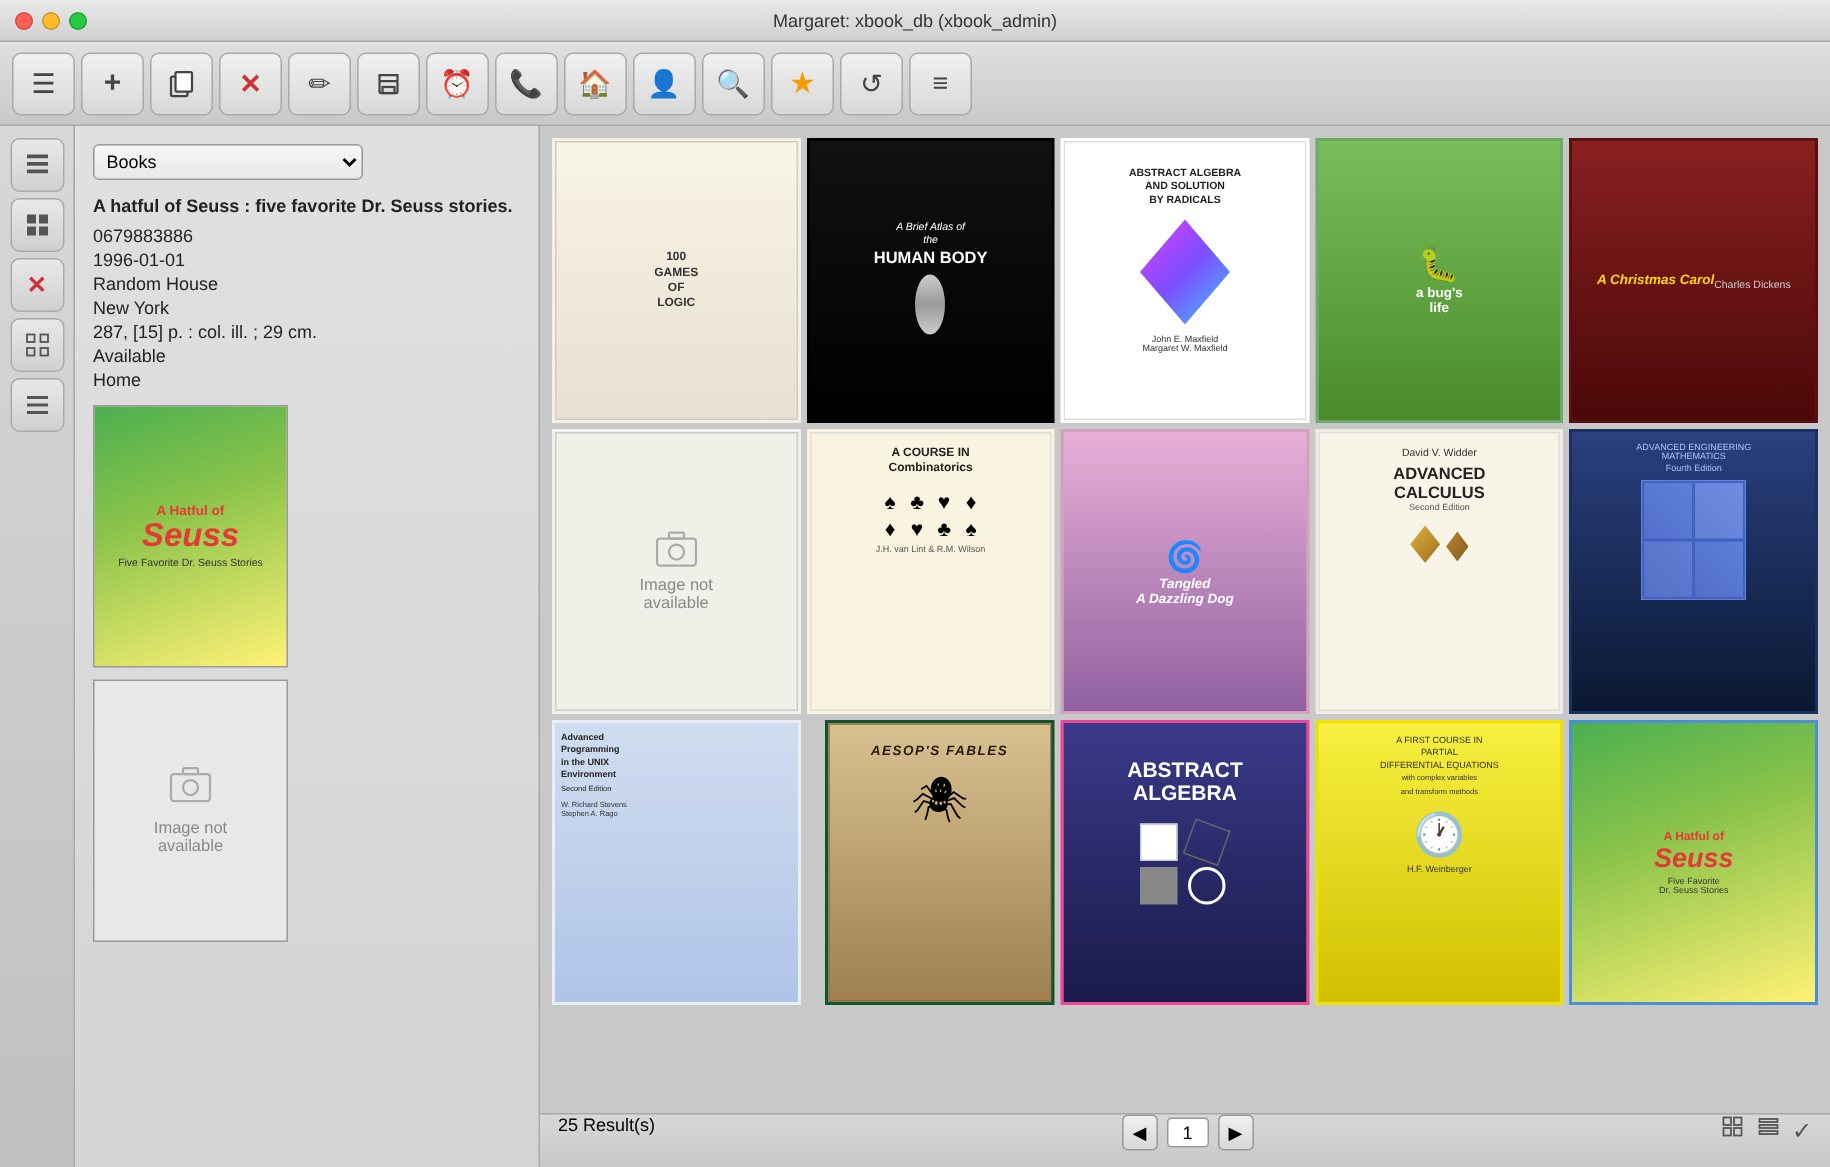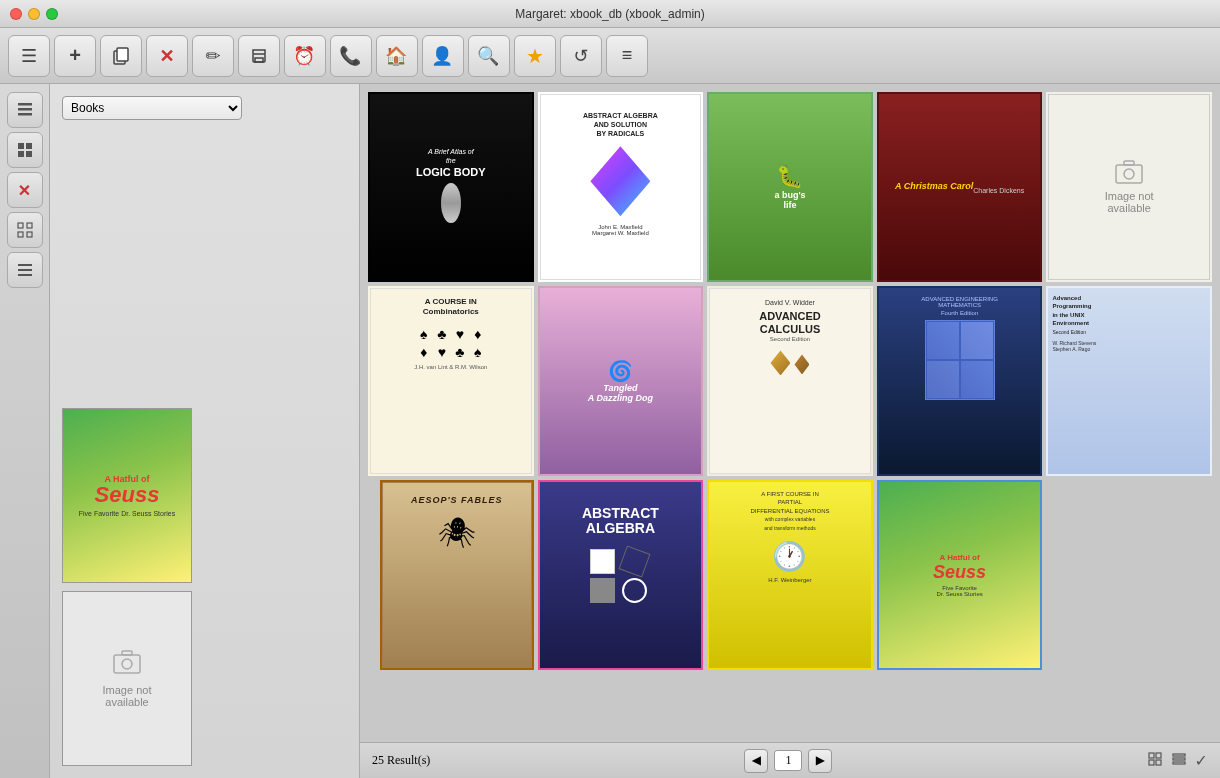--- a/index.html
+++ b/index.html
@@ -92,21 +92,20 @@
 
     
     .left-panel {
       width: 310px;
       background: linear-gradient(to bottom, #e0e0e0, #d4d4d4);
       border-right: 1px solid #aaa;
       display: flex;
       flex-direction: column;
       padding: 12px;
       gap: 10px;
-      justify-content: space-between;
     }
     .category-select {
       display: flex;
       align-items: center;
     }
     .category-select select {
       width: 180px;
       height: 24px;
       border: 1px solid #999;
       border-radius: 4px;
@@ -200,24 +199,23 @@
       text-align: center;
       gap: 6px;
     }
 
     
     .status-bar {
       height: 36px;
       background: linear-gradient(to bottom, #d8d8d8, #c8c8c8);
       border-top: 1px solid #aaa;
       display: flex;
-      align-items: center;
+      align-items: flex-start;
       padding: 0 12px;
       justify-content: space-between;
-      font-family: Liberation Serif, serif;
     }
     .pagination {
       display: flex;
       align-items: center;
       gap: 6px;
     }
     .page-btn {
       width: 24px; height: 24px;
       background: linear-gradient(to bottom, #f0f0f0, #d8d8d8);
       border: 1px solid #999;
@@ -334,20 +332,30 @@
     <div class="category-select">
       <select>
         <option>Books</option>
         <option>DVDs</option>
         <option>Journals</option>
         <option>Music CDs</option>
         <option>Video Games</option>
       </select>
     </div>
 
+    <div class="book-info">
+      <div class="book-title">A hatful of Seuss : five favorite Dr. Seuss stories.</div>
+      <div>0679883886</div>
+      <div>1996-01-01</div>
+      <div>Random House</div>
+      <div>New York</div>
+      <div>287, [15] p. : col. ill. ; 29 cm.</div>
+      <div>Available</div>
+      <div>Home</div>
+    </div>
 
     <div class="book-covers">
 
       <div class="book-cover-main" style="background: linear-gradient(160deg, #4caf50 0%, #8bc34a 40%, #fff176 100%);">
         <div style="width:100%;height:100%;display:flex;flex-direction:column;align-items:center;justify-content:center;padding:6px;">
           <div style="font-size:9px;font-weight:bold;color:#e53935;text-align:center;line-height:1.2;">A Hatful of</div>
           <div style="font-size:22px;font-weight:bold;color:#e53935;font-style:italic;text-align:center;line-height:1;">Seuss</div>
           <div style="font-size:7px;color:#333;text-align:center;margin-top:4px;">Five Favorite Dr. Seuss Stories</div>
         </div>
       </div>
@@ -362,24 +370,29 @@
         </div>
         <span>Image not<br>available</span>
       </div>
     </div>
   </div>
 
   <div class="right-panel">
 
     <div class="book-grid">
 
+      <div class="grid-cell" style="background:#f5f0e0;">
+        <div style="width:100%;height:100%;background:linear-gradient(to bottom,#f8f4e8,#e8e0d0);display:flex;flex-direction:column;align-items:center;justify-content:center;padding:6px;border:1px solid #ccc;">
+          <div style="font-size:8px;color:#333;font-weight:bold;text-align:center;line-height:1.3;">100<br>GAMES<br>OF<br>LOGIC</div>
+        </div>
+      </div>
       <div class="grid-cell" style="background:#000;">
         <div style="width:100%;height:100%;background:linear-gradient(to bottom,#111,#000);display:flex;flex-direction:column;align-items:center;justify-content:center;padding:4px;">
           <div style="font-size:7px;color:#fff;text-align:center;font-style:italic;line-height:1.4;">A Brief Atlas of<br>the</div>
-          <div style="font-size:11px;color:#fff;text-align:center;font-weight:bold;line-height:1.2;">LOGIC BODY</div>
+          <div style="font-size:11px;color:#fff;text-align:center;font-weight:bold;line-height:1.2;">HUMAN BODY</div>
           <div style="width:20px;height:40px;background:linear-gradient(to bottom,#ccc,#999,#ccc);border-radius:50%;margin:4px 0;"></div>
         </div>
       </div>
       <div class="grid-cell" style="background:#fff;">
         <div style="width:100%;height:100%;background:#fff;display:flex;flex-direction:column;align-items:center;justify-content:flex-start;padding:6px;border:1px solid #ddd;">
           <div style="font-size:7px;color:#222;text-align:center;font-weight:bold;line-height:1.3;margin-top:10px;">ABSTRACT ALGEBRA<br>AND SOLUTION<br>BY RADICALS</div>
           <div style="width:60px;height:70px;margin-top:8px;background:linear-gradient(135deg,#e040fb,#7c4dff,#40c4ff);clip-path:polygon(50% 0%,100% 50%,50% 100%,0% 50%);"></div>
           <div style="font-size:6px;color:#333;margin-top:8px;text-align:center;">John E. Maxfield<br>Margaret W. Maxfield</div>
         </div>
       </div>
@@ -453,21 +466,21 @@
           </div>
         </div>
       </div>
 
       <div class="grid-cell" style="background:#e8eef8;">
         <div style="width:100%;height:100%;background:linear-gradient(to bottom,#d0ddf0,#b0c4e8);display:flex;flex-direction:column;align-items:flex-start;justify-content:flex-start;padding:4px;">
           <div style="font-size:6px;color:#222;font-weight:bold;line-height:1.4;margin-top:2px;">Advanced<br>Programming<br>in the UNIX<br>Environment<br><span style="font-size:5px;font-weight:normal;">Second Edition</span></div>
           <div style="font-size:5px;color:#333;margin-top:4px;">W. Richard Stevens<br>Stephen A. Rago</div>
         </div>
       </div>
-      <div class="grid-cell" style="background:#a16207;margin-left:12px;">
+      <div class="grid-cell" style="background:#14532d;margin-left:12px;">
         <div style="width:100%;height:100%;background:linear-gradient(to bottom,#d8c090,#a08050);display:flex;flex-direction:column;align-items:center;justify-content:flex-start;padding:4px;border:1px solid #a08050;">
           <div style="font-size:9px;color:#2a1a0a;font-weight:bold;font-style:italic;text-align:center;margin-top:8px;letter-spacing:1px;">AESOP'S FABLES</div>
           <div style="margin-top:10px;font-size:30px;">🕷</div>
         </div>
       </div>
       <div class="grid-cell" style="background:#ec4899;">
         <div style="width:100%;height:100%;background:linear-gradient(to bottom,#3a3a8a,#1a1a4a);display:flex;flex-direction:column;align-items:center;justify-content:flex-start;padding:4px;">
           <div style="font-size:14px;color:#fff;font-weight:bold;text-align:center;margin-top:20px;line-height:1.1;">ABSTRACT<br>ALGEBRA</div>
           <div style="display:grid;grid-template-columns:1fr 1fr;gap:4px;margin-top:12px;width:60px;">
             <div style="width:25px;height:25px;background:#fff;border:1px solid #ccc;"></div>

